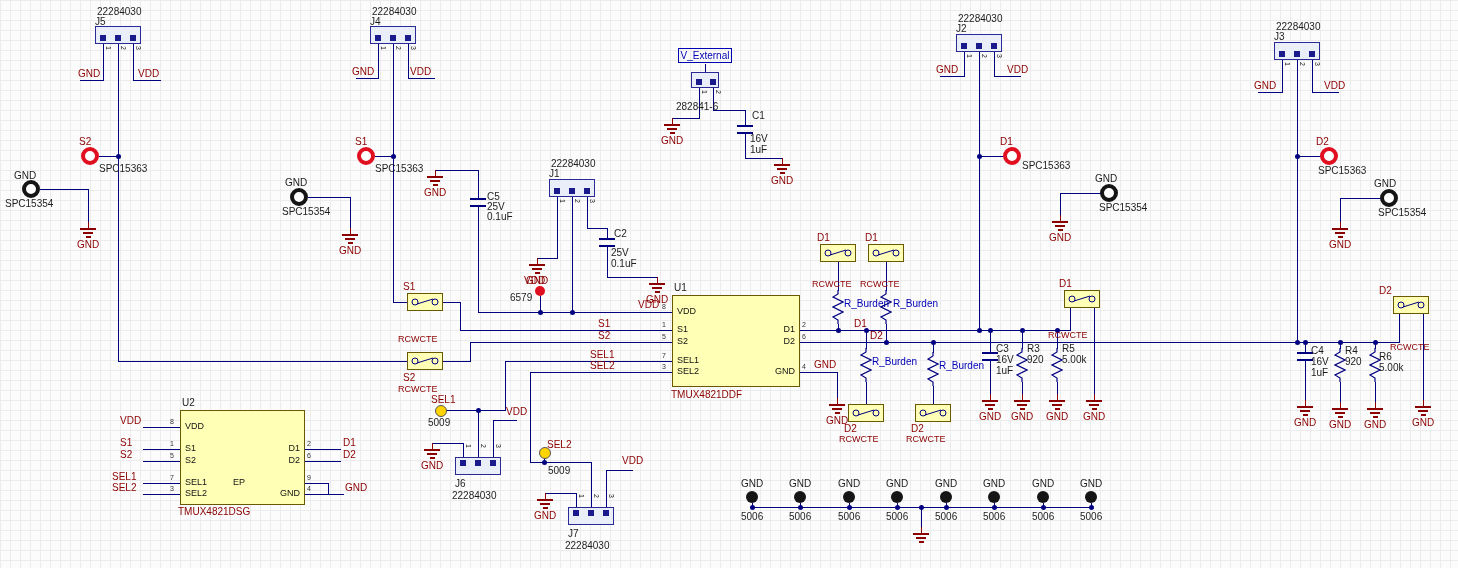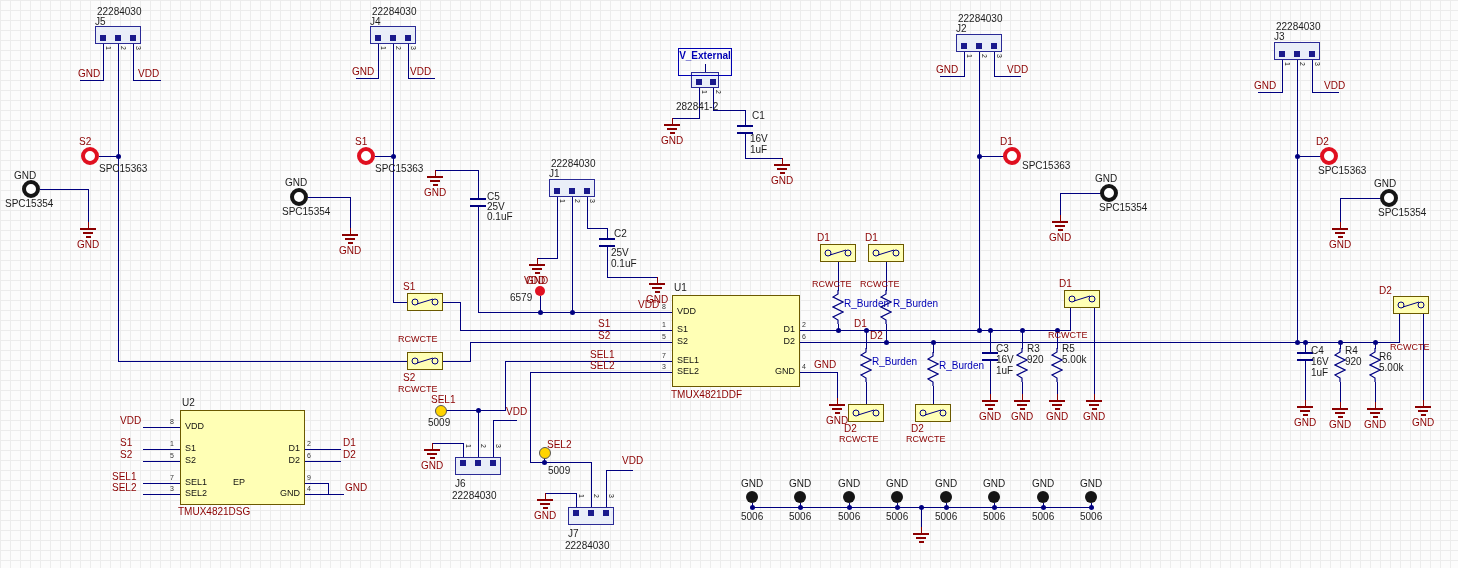--- a/index.html
+++ b/index.html
@@ -458,22 +458,22 @@
     <div class="abs pinnum" style="left: 608px; top: 494px;">3</div>
     <div class="abs lbl" style="left: 568px; top: 529px; color: rgb(28, 28, 28); font-size: 10px;">J7</div>
     <div class="abs lbl" style="left: 565px; top: 541px; color: rgb(28, 28, 28); font-size: 10px;">22284030</div>
     <div class="abs connbody" style="left: 691px; top: 72px; width: 28px; height: 16px;"></div>
     <div class="abs pinsq" style="left: 696px; top: 79px;"></div>
     <div class="abs wire" style="left: 699px; top: 88px; width: 1px; height: 12px;"></div>
     <div class="abs pinnum" style="left: 701px; top: 90px;">1</div>
     <div class="abs pinsq" style="left: 710px; top: 79px;"></div>
     <div class="abs wire" style="left: 713px; top: 88px; width: 1px; height: 12px;"></div>
     <div class="abs pinnum" style="left: 715px; top: 90px;">2</div>
-    <div class="abs lbl" style="left: 676px; top: 102px; color: rgb(28, 28, 28); font-size: 10px;">282841-2</div>
-    <div class="abs pport" style="left: 678px; top: 48px; width: 54px; height: 28px; line-height: 14px; font-weight: bold;">V_External</div>
+    <div class="abs lbl" style="left: 676px; top: 102px; color: rgb(28, 28, 28); font-size: 10px;">282841-6</div>
+    <div class="abs pport" style="left: 678px; top: 48px; width: 54px; height: 15px; line-height: 14px;">V_External</div>
     <div class="abs icbody" style="left: 672px; top: 295px; width: 128px; height: 92px;"></div>
     <div class="abs lbl" style="left: 674px; top: 283px; color: rgb(28, 28, 28); font-size: 10px;">U1</div>
     <div class="abs lbl" style="left: 671px; top: 390px; color: rgb(139, 0, 0); font-size: 10px;">TMUX4821DDF</div>
     <div class="abs wire" style="left: 660px; top: 312px; width: 12px; height: 1px;"></div>
     <div class="abs icnum" style="left: 662px; top: 303px;">8</div>
     <div class="abs icname" style="left: 677px; top: 307px;">VDD</div>
     <div class="abs wire" style="left: 660px; top: 330px; width: 12px; height: 1px;"></div>
     <div class="abs icnum" style="left: 662px; top: 321px;">1</div>
     <div class="abs icname" style="left: 677px; top: 325px;">S1</div>
     <div class="abs wire" style="left: 660px; top: 342px; width: 12px; height: 1px;"></div>

